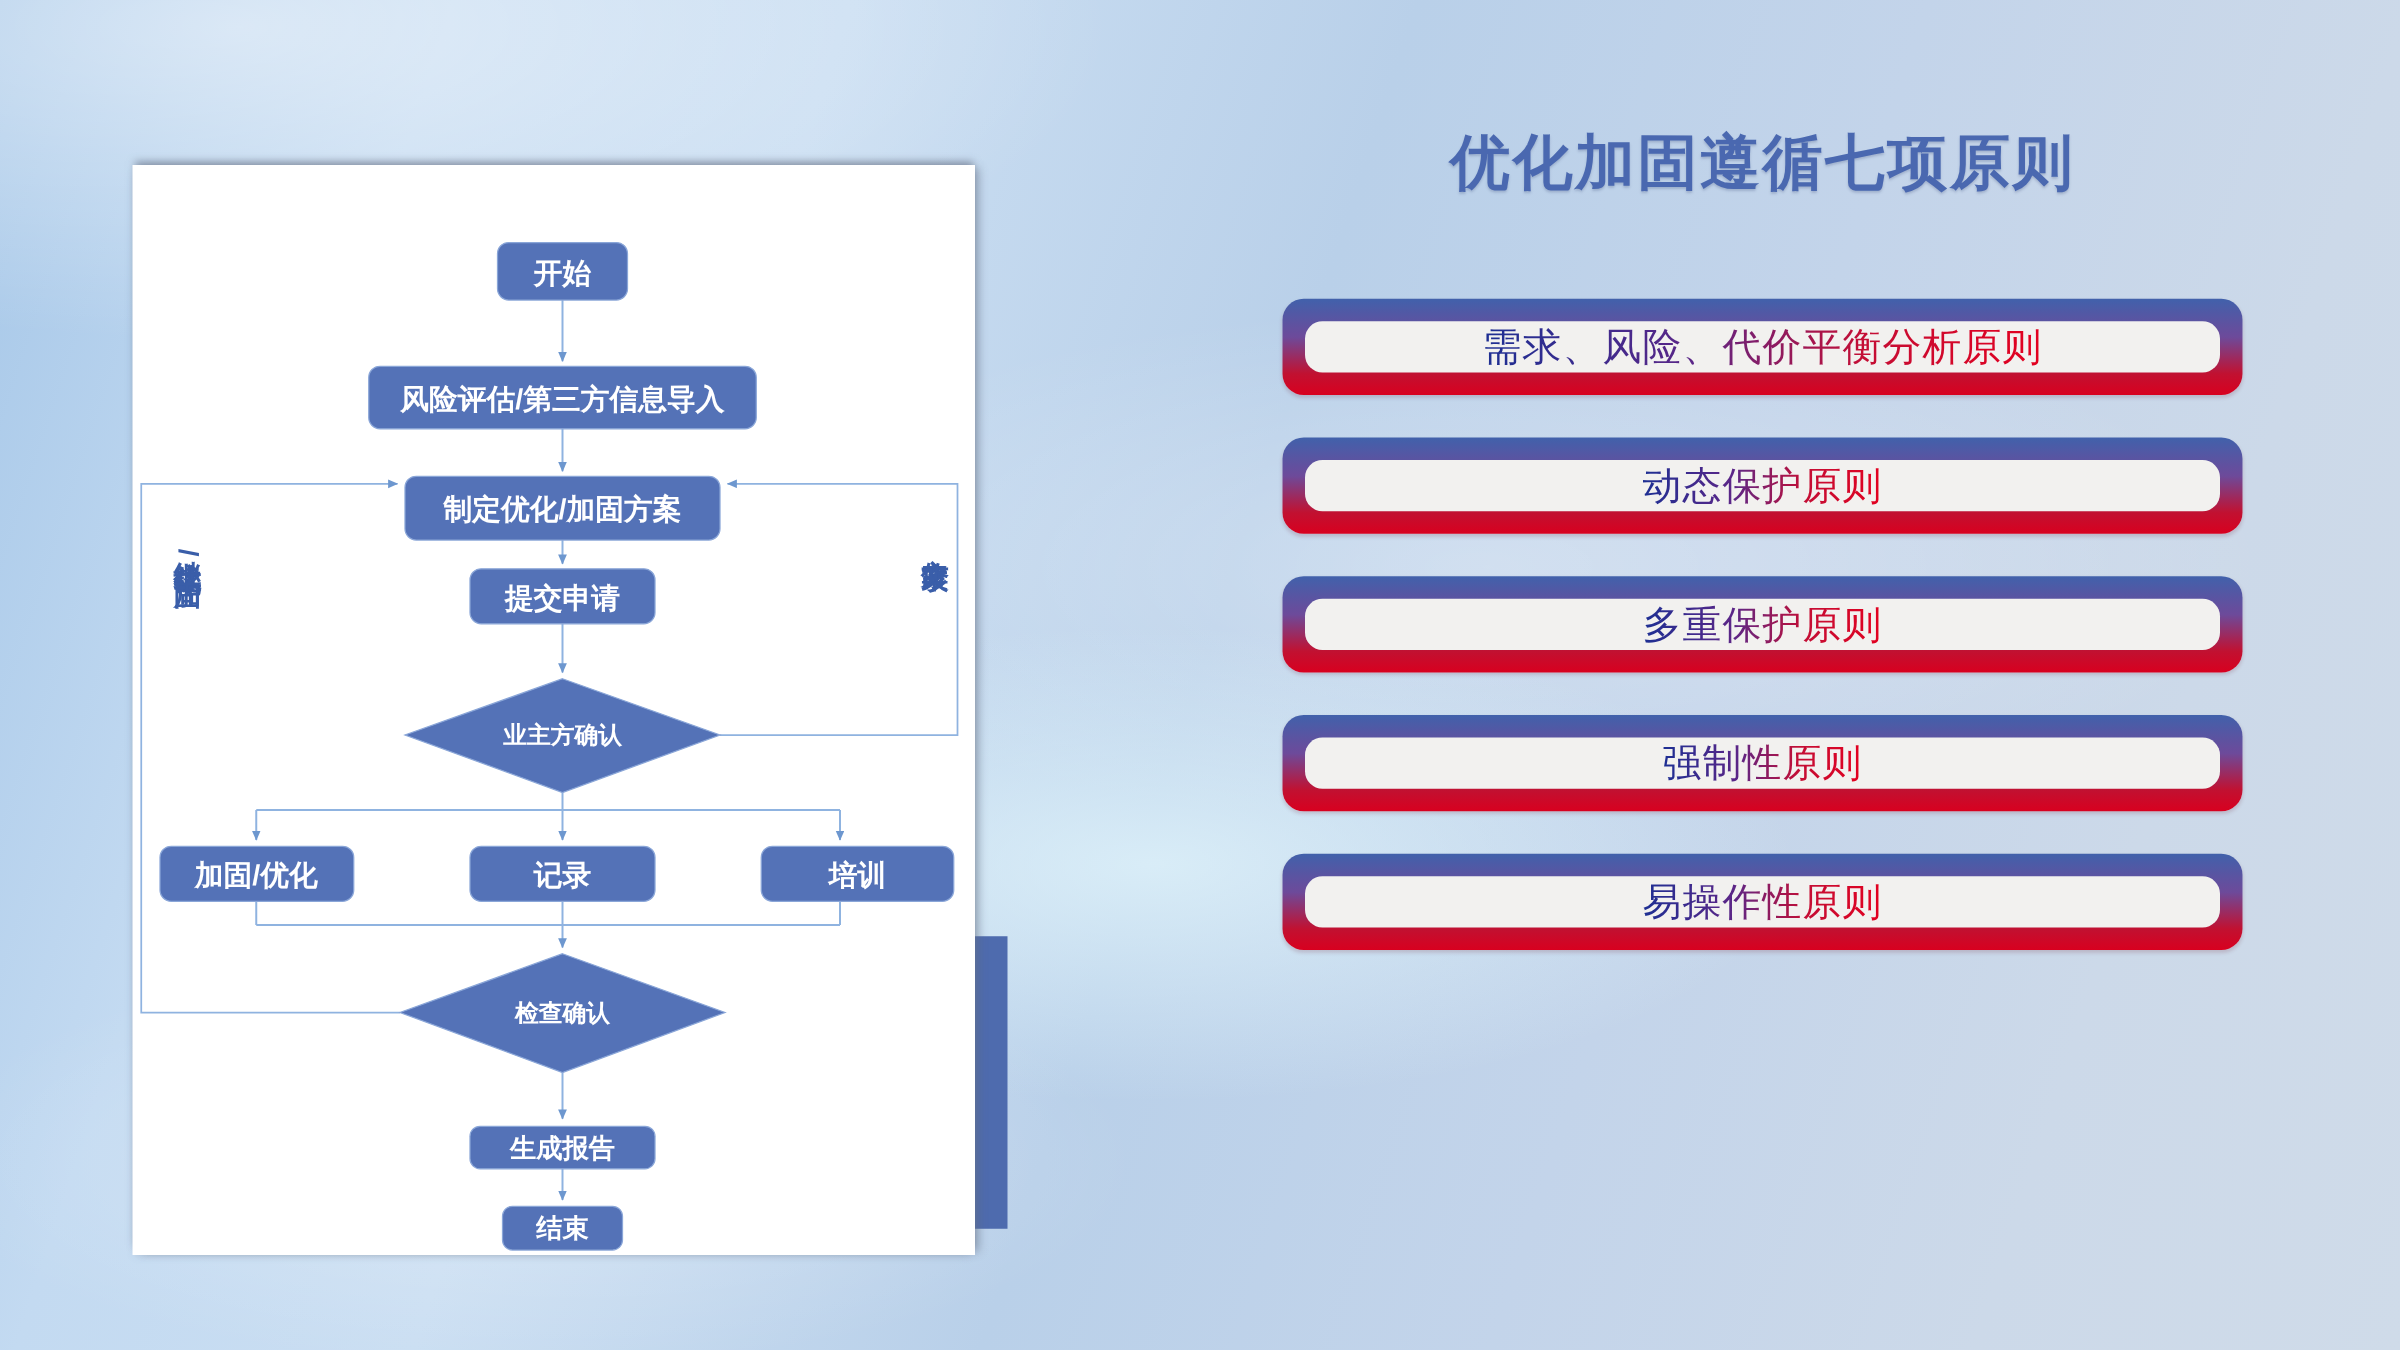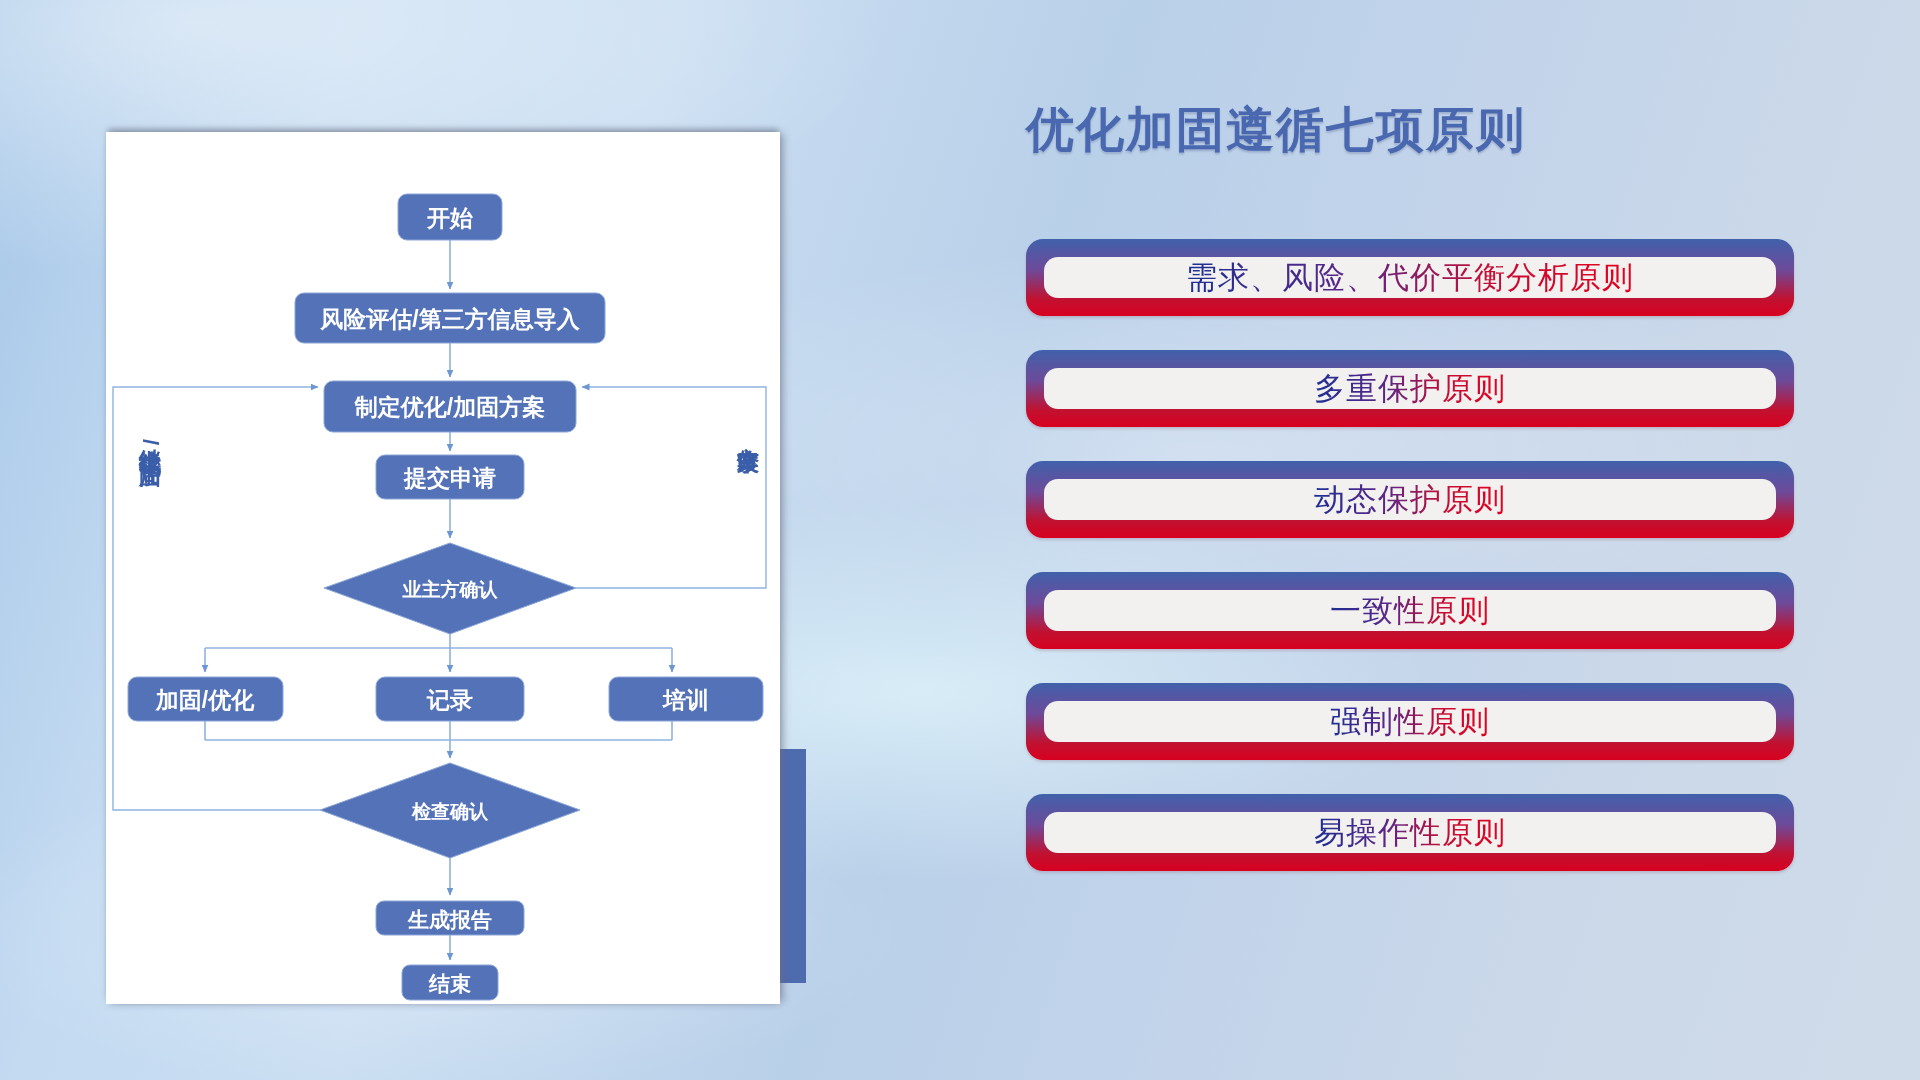--- a/index.html
+++ b/index.html
@@ -41,21 +41,21 @@
     position:absolute;writing-mode:vertical-rl;
     color:#3a5ea9;font-weight:bold;font-size:22px;letter-spacing:2px;
     white-space:nowrap;z-index:3;
   }
   .v-label.left{left:29px;top:299px;}
   .v-label.right{left:627px;top:297px;}
 
   
   .panel-title{
     position:absolute;left:1026px;top:98px;width:768px;
-    font-size:48px;font-weight:bold;color:#4a68b0;
+    text-align:center;font-size:48px;font-weight:bold;color:#4a68b0;
     letter-spacing:2px;margin:0;z-index:2;
     text-shadow:0 2px 2px rgba(55,70,120,.25);
   }
   .principle-list{
     position:absolute;left:1026px;top:239px;width:768px;
     display:flex;flex-direction:column;gap:34px;z-index:2;
   }
   .principle-box{
     height:77px;border-radius:17px;padding:18px;box-sizing:border-box;
     background:linear-gradient(180deg,#4161ab 0%,#6d4a9a 40%,#c11131 78%,#d8001f 100%);
@@ -144,31 +144,26 @@
   <h1 class="panel-title">优化加固遵循七项原则</h1>
 
   <div class="principle-list">
     <div class="principle-box">
       <div class="principle-inner">
         <span class="principle-label">需求、风险、代价平衡分析原则</span>
       </div>
     </div>
     <div class="principle-box">
       <div class="principle-inner">
-        <span class="principle-label">多重保护原则</span>
-      </div>
-    </div>
-    <div class="principle-box">
-      <div class="principle-inner">
         <span class="principle-label">动态保护原则</span>
       </div>
     </div>
     <div class="principle-box">
       <div class="principle-inner">
-        <span class="principle-label">一致性原则</span>
+        <span class="principle-label">多重保护原则</span>
       </div>
     </div>
     <div class="principle-box">
       <div class="principle-inner">
         <span class="principle-label">强制性原则</span>
       </div>
     </div>
     <div class="principle-box">
       <div class="principle-inner">
         <span class="principle-label">易操作性原则</span>

